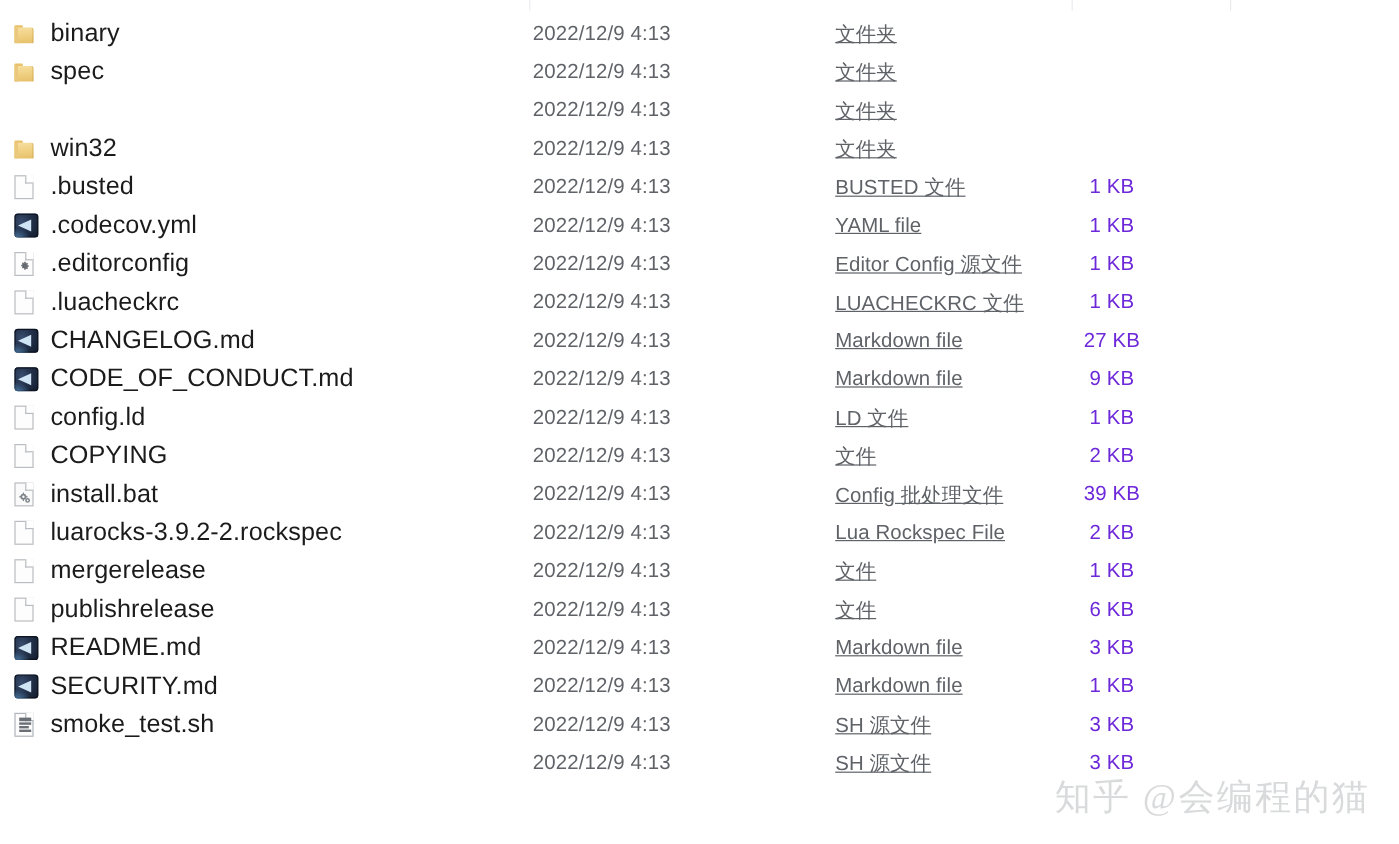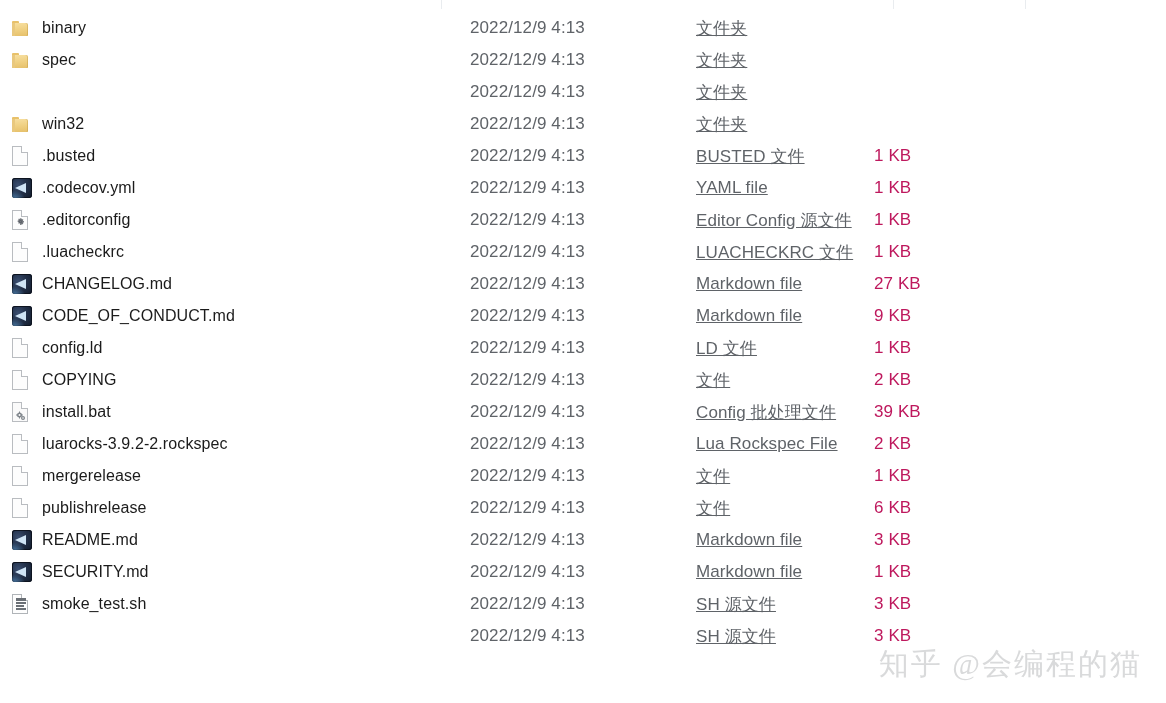--- a/index.html
+++ b/index.html
@@ -59,55 +59,55 @@
     width: 26px;
     min-width: 26px;
     height: 22px;
     margin-left: 12px;
     display: flex;
     align-items: center;
     justify-content: flex-start;
   }
   .name-text {
     margin-left: 4px;
-    font-size: 16px;
+    font-size: 21px;
     color: #1b1b1b;
     white-space: nowrap;
     letter-spacing: 0.1px;
   }
 
   
   .cell-date {
     position: absolute;
-    left: 470px;
+    left: 444px;
     font-size: 17px;
     color: #5f6368;
     white-space: nowrap;
     letter-spacing: 0.1px;
   }
 
   
   .cell-type {
     position: absolute;
     left: 696px;
     font-size: 17px;
     color: #5f6368;
     white-space: nowrap;
     letter-spacing: 0.1px;
     text-decoration: underline;
   }
 
   
   .cell-size {
     position: absolute;
-    left: 874px;
+    left: 856px;
     width: 141px;
-    text-align: left;
+    text-align: center;
     font-size: 17px;
-    color: #be185d;
+    color: #6d28d9;
     white-space: nowrap;
     letter-spacing: 0.1px;
   }
 
   
 
   
   .ic-folder {
     position: relative;
     width: 17px;

